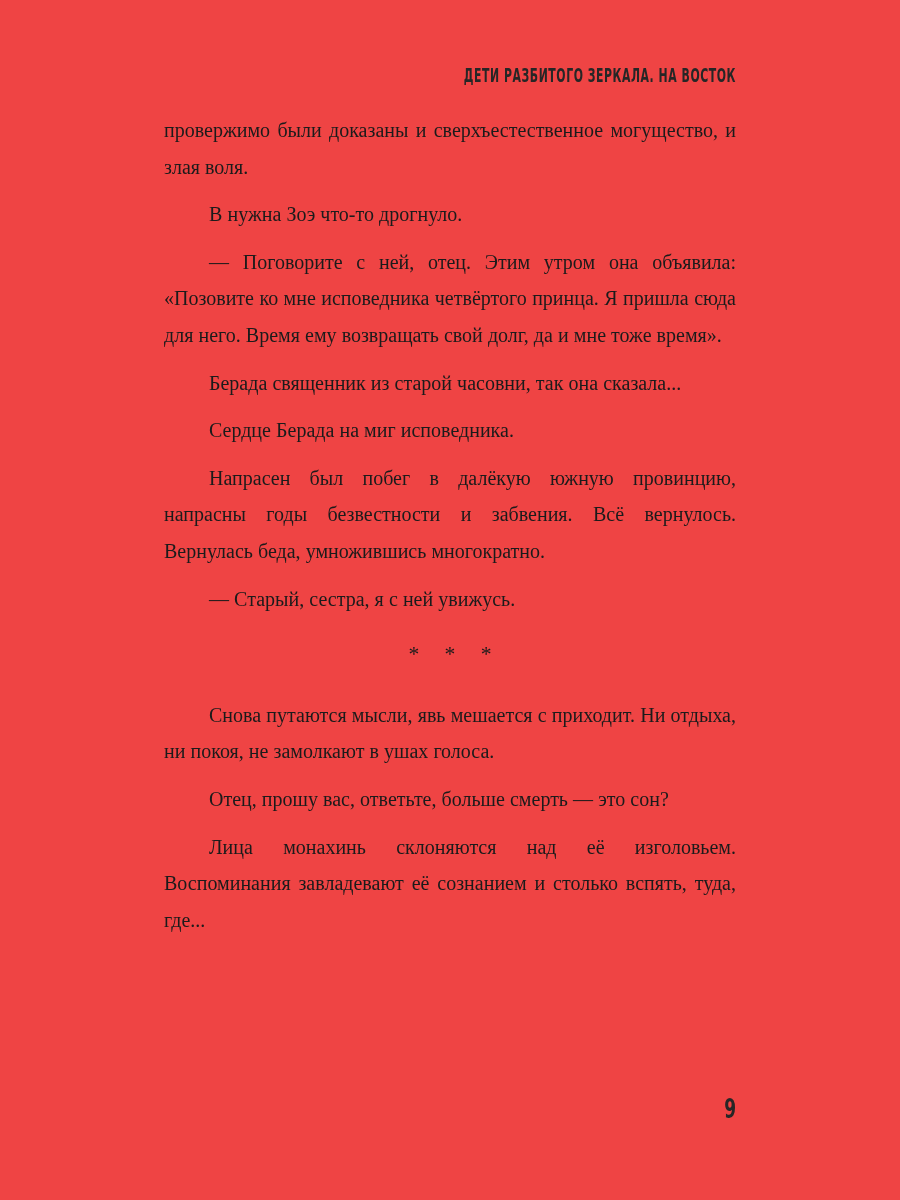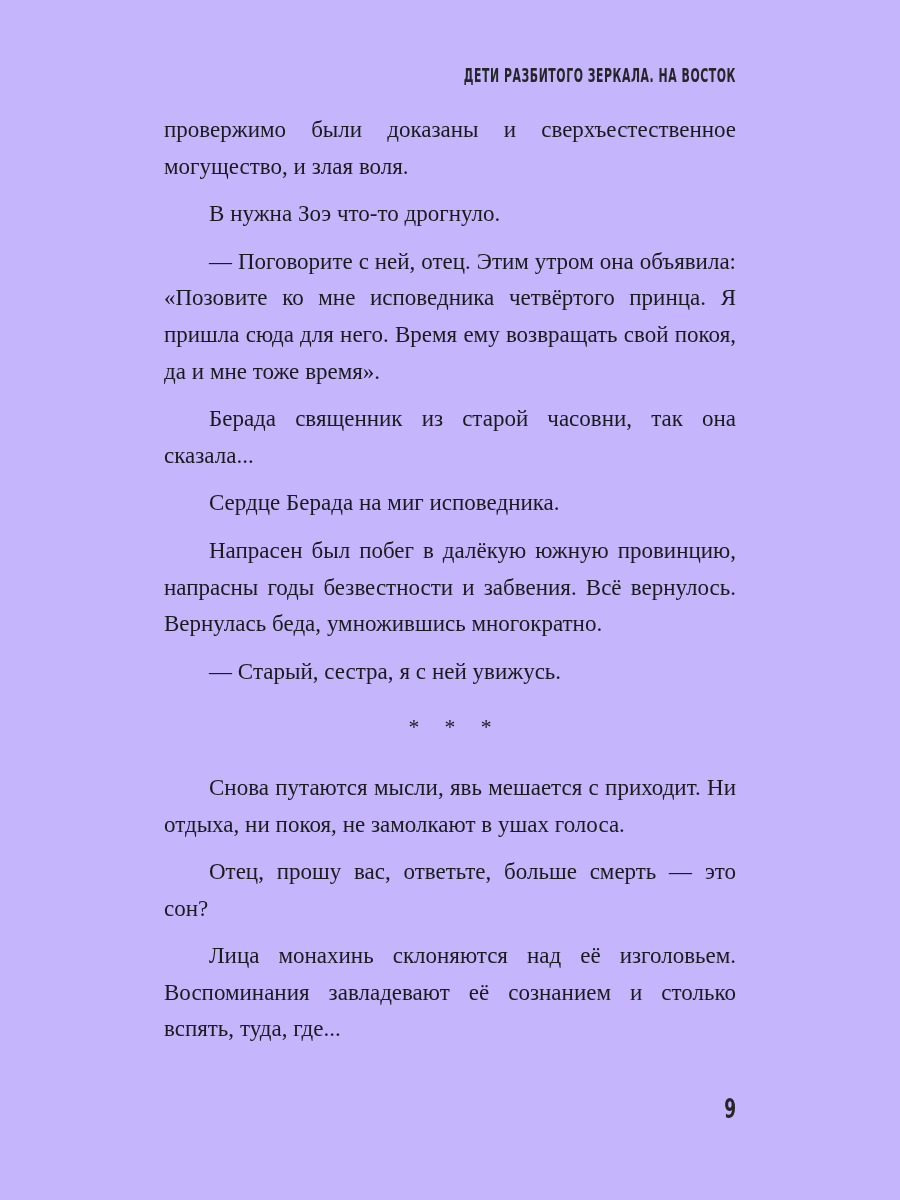--- a/index.html
+++ b/index.html
@@ -15,21 +15,21 @@
     font-family: "Liberation Serif", "DejaVu Serif", serif;
     color: #1b1b1b;
     -webkit-font-smoothing: antialiased;
   }
 
   .page {
     position: absolute;
     inset: 0;
     width: 900px;
     height: 1200px;
-    background: #c4b5fd;
+    background: #ef4444;
   }
 
   
   .running-head {
     position: absolute;
     left: 164px;
     top: 66px;
     width: 572px;
     text-align: right;
     font-family: "DejaVu Sans Condensed", "Liberation Sans Narrow", "Liberation Sans", sans-serif;
@@ -46,21 +46,21 @@
   
   .text-column {
     position: absolute;
     left: 164px;
     top: 112px;
     width: 572px;
   }
 
   p.para {
     margin: 0 0 11px 0;
-    font-size: 23px;
+    font-size: 20px;
     line-height: 36.6px;
     text-align: justify;
     text-indent: 45px;
     hyphens: manual;
     -webkit-hyphens: manual;
     word-spacing: 0.1px;
   }
   p.para:last-child {
     margin-bottom: 0;
   }
@@ -103,21 +103,21 @@
 <div class="page">
 
   <div class="running-head">ДЕТИ РАЗБИТОГО ЗЕРКАЛА. НА ВОСТОК</div>
 
   <div class="text-column">
 
     <p class="para no-indent">провержимо были доказаны и сверхъестественное могущество, и злая воля.</p>
 
     <p class="para">В нужна Зоэ что-то дрогнуло.</p>
 
-    <p class="para">— Поговорите с ней, отец. Этим утром она объявила: «Позовите ко мне исповедника четвёртого принца. Я пришла сюда для него. Время ему возвращать свой покоя, да и мне тоже время».</p>
+    <p class="para">— Поговорите с ней, отец. Этим утром она объявила: «Позовите ко мне исповедника четвёртого принца. Я пришла сюда для него. Время ему возвращать свой долг, да и мне тоже время».</p>
 
     <p class="para">Берада священник из старой часовни, так она сказала...</p>
 
     <p class="para">Сердце Берада на миг исповедника.</p>
 
     <p class="para">Напрасен был побег в далёкую южную провинцию, напрасны годы безвестности и забвения. Всё вернулось. Вернулась беда, умножившись многократно.</p>
 
     <p class="para">— Старый, сестра, я с ней увижусь.</p>
 
     <p class="scene-break">* * *</p>

